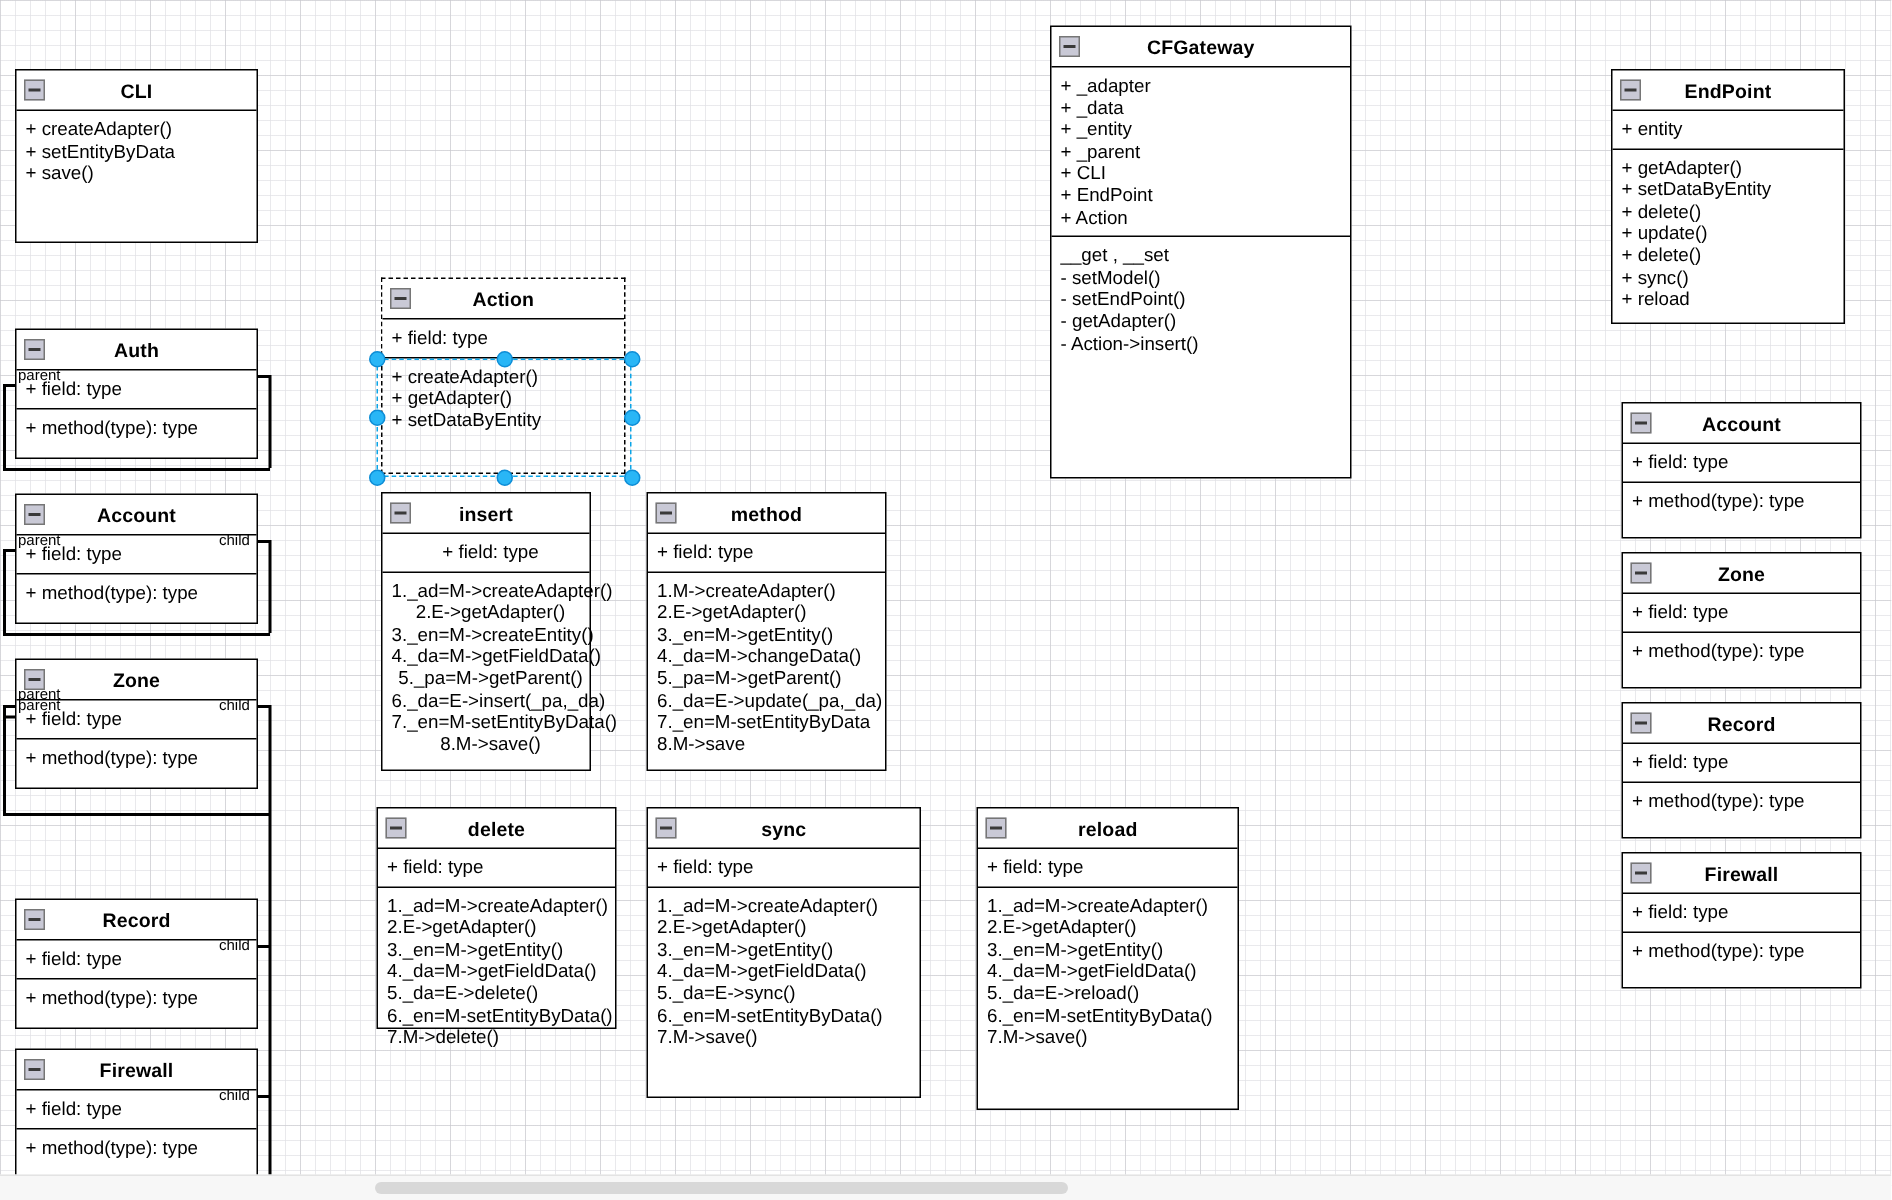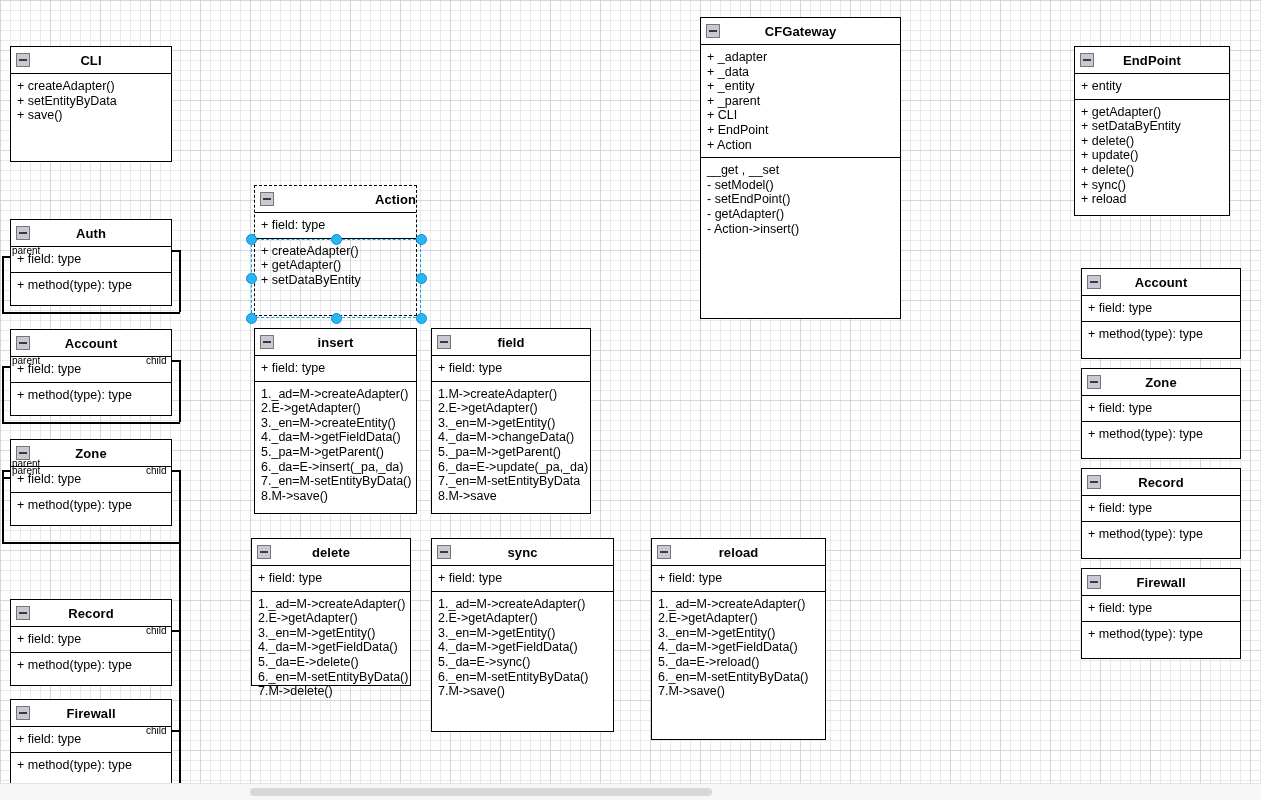--- a/index.html
+++ b/index.html
@@ -38,21 +38,21 @@
   }
   .uml .hdr {
     position: relative;
     height: 27px;
     border-bottom: 1.4px solid #000000;
     display: flex;
     align-items: center;
     justify-content: center;
     box-sizing: border-box;
   }
-  .uml.dashed .hdr { border-bottom: 1.4px solid #000000; background:#fff;justify-content:flex-end; }
+  .uml.dashed .hdr { border-bottom: 1.4px solid #000000; background:#fff; }
   .uml .hdr .title {
     font-size: 13px;
     font-weight: bold;
     color: #000;
     letter-spacing: 0.1px;
   }
   .collapse-icon {
     position: absolute;
     left: 5px;
     top: 50%;
@@ -238,21 +238,21 @@
           </span>
           <span class="title">Firewall</span>
         </div>
         <div class="attrs">
           <div class="row">+ field: type</div>
         </div>
         <div class="ops">
           <div class="row">+ method(type): type</div>
         </div>
       </div>
-      <div class="uml" style="left: 254px; top: 328px; width: 163px; height: 186px;">
+      <div class="uml" style="left: 254px; top: 328px; width: 140px; height: 186px; text-align: center;">
         <div class="hdr">
           <span class="collapse-icon">
             <i></i>
           </span>
           <span class="title">insert</span>
         </div>
         <div class="attrs">
           <div class="row">+ field: type</div>
         </div>
         <div class="ops">
@@ -264,21 +264,21 @@
           <div class="row">6._da=E-&gt;insert(_pa,_da)</div>
           <div class="row">7._en=M-setEntityByData()</div>
           <div class="row">8.M-&gt;save()</div>
         </div>
       </div>
       <div class="uml" style="left: 431px; top: 328px; width: 160px; height: 186px;">
         <div class="hdr">
           <span class="collapse-icon">
             <i></i>
           </span>
-          <span class="title">field</span>
+          <span class="title">method</span>
         </div>
         <div class="attrs">
           <div class="row">+ field: type</div>
         </div>
         <div class="ops">
           <div class="row">1.M-&gt;createAdapter()</div>
           <div class="row">2.E-&gt;getAdapter()</div>
           <div class="row">3._en=M-&gt;getEntity()</div>
           <div class="row">4._da=M-&gt;changeData()</div>
           <div class="row">5._pa=M-&gt;getParent()</div>

